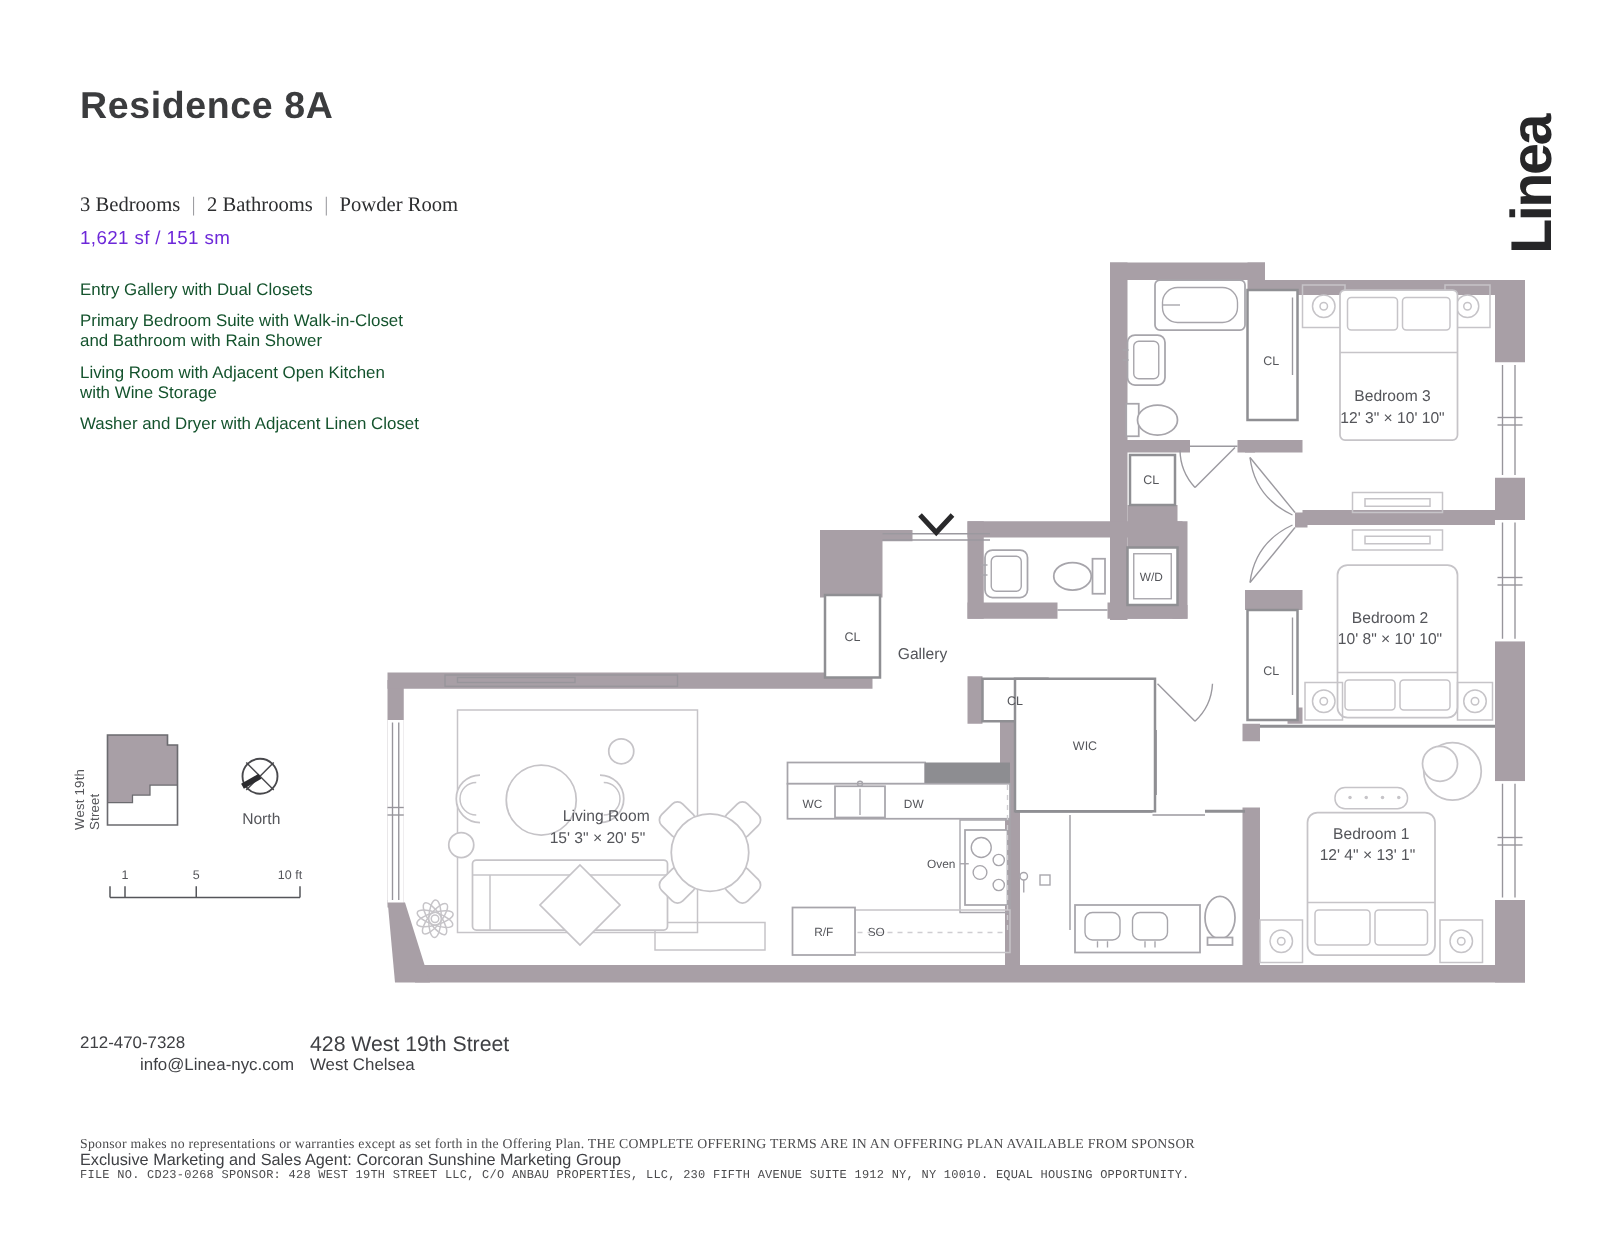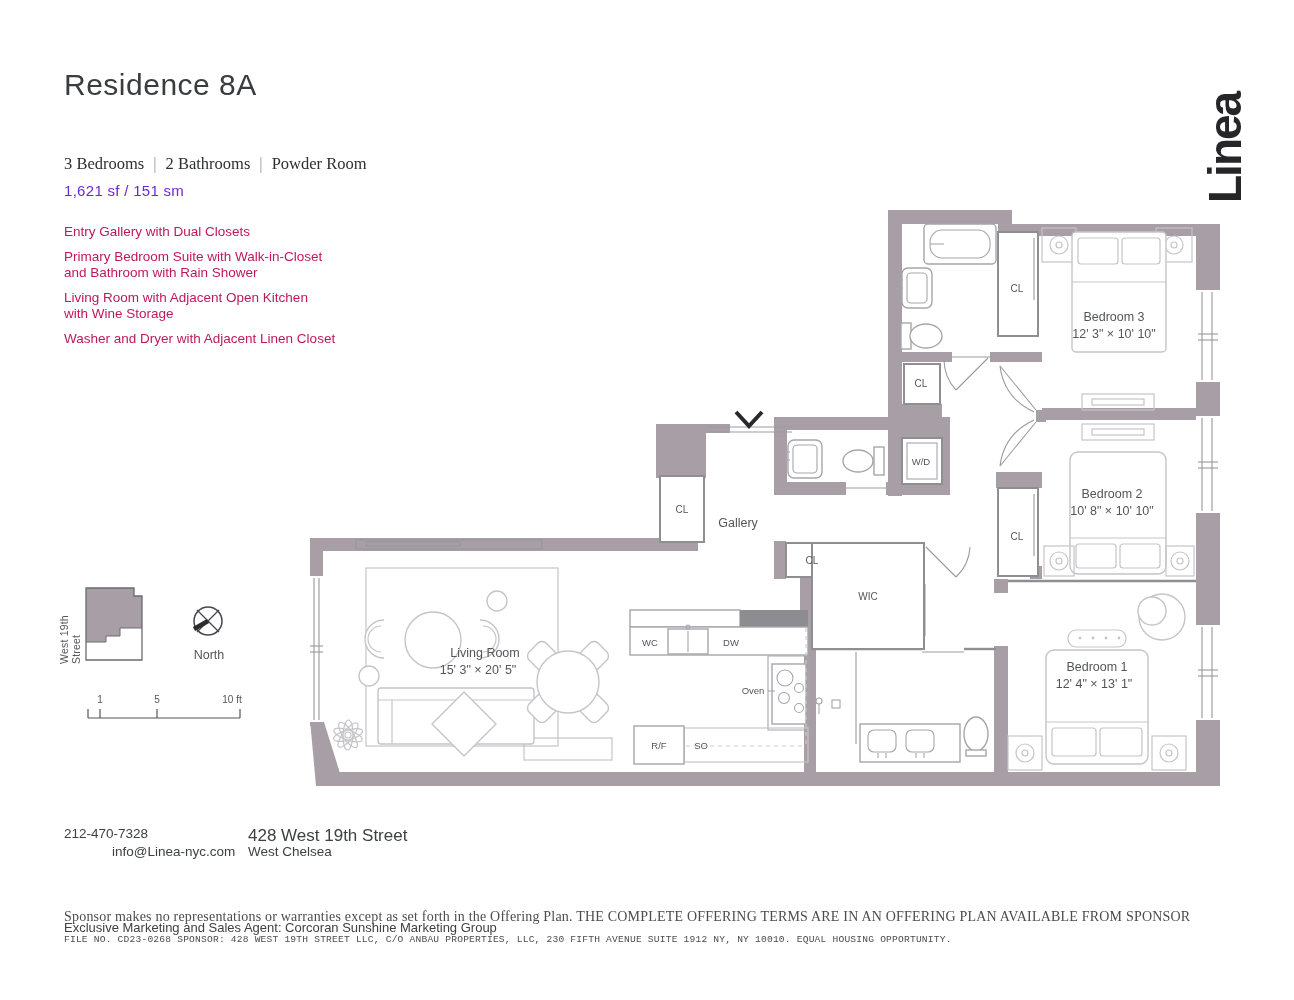--- a/index.html
+++ b/index.html
@@ -1,40 +1,40 @@
 <!DOCTYPE html>
 <html><head>
 <meta charset="utf-8">
 <style>
   html,body{margin:0;padding:0;background:#fff;}
   #page{position:relative;width:1294px;height:1000px;background:#ffffff;overflow:hidden;
         font-family:"Liberation Sans",sans-serif;color:#3f4044;}
   .abs{position:absolute;}
   
-  .title{left:64px;top:68px;font-size:30px;letter-spacing:.5px;color:#3b3c3e;font-weight:400;}
+  .title{left:64px;top:68px;font-size:30px;letter-spacing:.5px;color:#3b3c3e;font-weight:700;}
   .specs{left:64px;top:154px;font-family:"Liberation Serif",serif;font-size:16.5px;color:#2e2f31;}
   .specs .sep{color:#9a9a9e;padding:0 9px;font-weight:400;}
   .area{left:64px;top:182px;font-size:15px;color:#6d28d9;letter-spacing:.3px;}
-  .features{left:64px;top:224px;width:320px;font-size:13.5px;line-height:16.5px;color:#be185d;}
+  .features{left:64px;top:224px;width:320px;font-size:13.5px;line-height:16.5px;color:#14532d;}
   .features div{margin-bottom:8px;white-space:pre-line;}
   
   .logo{left:1198px;top:58px;width:60px;height:145px;}
   .logo span{position:absolute;left:0;top:145px;transform-origin:0 0;transform:rotate(-90deg);
              display:block;width:145px;font-size:46px;font-weight:bold;letter-spacing:-2px;color:#262628;}
   
   .street{left:58px;top:664px;}
   .street span{position:absolute;left:0;top:0;transform-origin:0 0;transform:rotate(-90deg);
                display:block;width:80px;font-size:10.5px;color:#55565a;letter-spacing:.2px;}
   
   .phone{left:64px;top:826px;font-size:13.5px;}
   .email{left:72px;top:844px;font-size:13.5px;padding-left:40px;}
   .addr1{left:248px;top:826px;font-size:17px;}
   .addr2{left:248px;top:844px;font-size:13.5px;}
   .agent{left:64px;top:876px;font-size:13px;margin-top:44px;}
-  .legal1{left:64px;top:909px;font-family:"Liberation Serif",serif;font-size:14px;color:#4c4c4e;letter-spacing:.2px;}
+  .legal1{left:64px;top:909px;font-family:"Liberation Serif",serif;font-size:11px;color:#4c4c4e;letter-spacing:.2px;}
   .legal2{left:64px;top:934px;font-family:Liberation Mono, monospace;font-size:9.6px;color:#4c4c4e;letter-spacing:.2px;}
   
   .wall{fill:#a89fa6;}
   .twall{stroke:#8f8f93;stroke-width:2.4;fill:none;}
   .tbox{stroke:#8f8f93;stroke-width:2;fill:#fff;}
   .tline{stroke:#9b999f;stroke-width:1.1;fill:none;}
   .fx{stroke:#a7a5ab;stroke-width:1.4;fill:#fff;}
   .fxl{stroke:#a7a5ab;stroke-width:1.1;fill:none;}
   .fn{stroke:#c6c4c8;stroke-width:1.4;fill:#fff;}
   .fnl{stroke:#c6c4c8;stroke-width:1.2;fill:none;}

